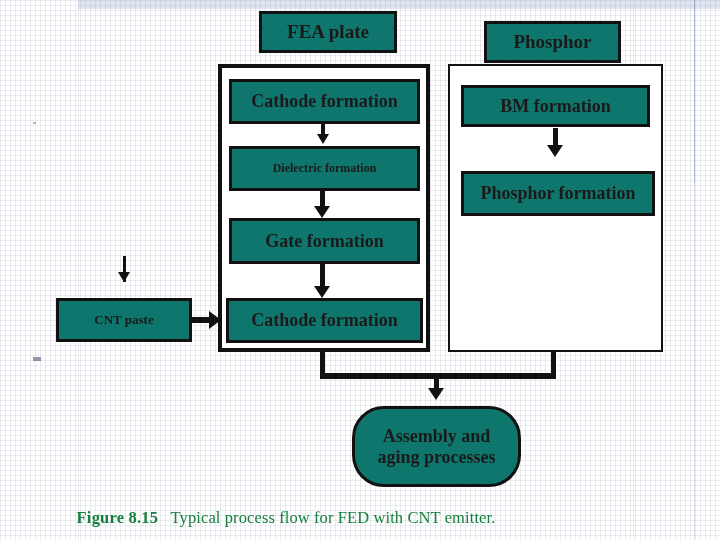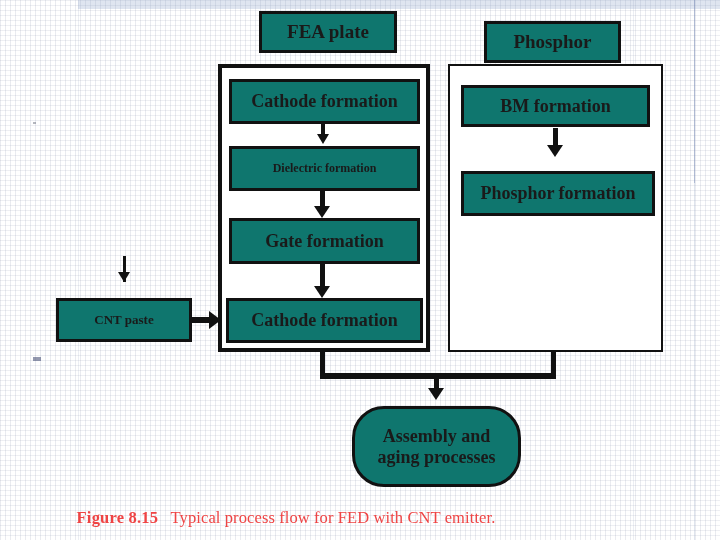--- a/index.html
+++ b/index.html
@@ -144,21 +144,21 @@
     border-left: 12px solid #111111;
     z-index: 7;
   }
 
   
   .caption {
     position: absolute;
     left: 0; top: 508px;
     width: 572px;
     text-align: center;
-    color: #ef4444;
+    color: #15803d;
     font-size: 16.5px;
     z-index: 8;
     white-space: nowrap;
   }
   .caption .cap-lead {
     font-weight: bold;
     letter-spacing: 0.2px;
   }
   .caption .cap-text { letter-spacing: 0.1px; }
 </style>

